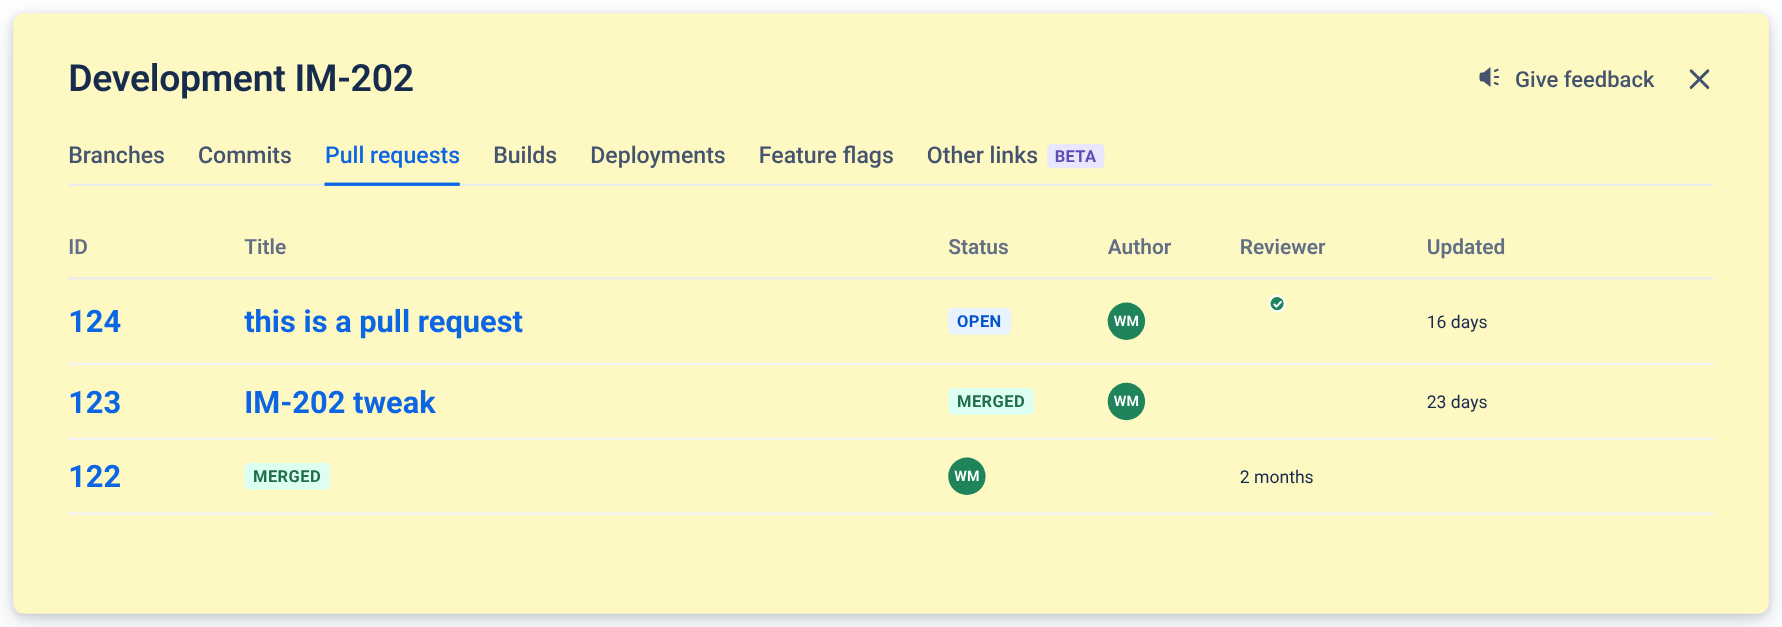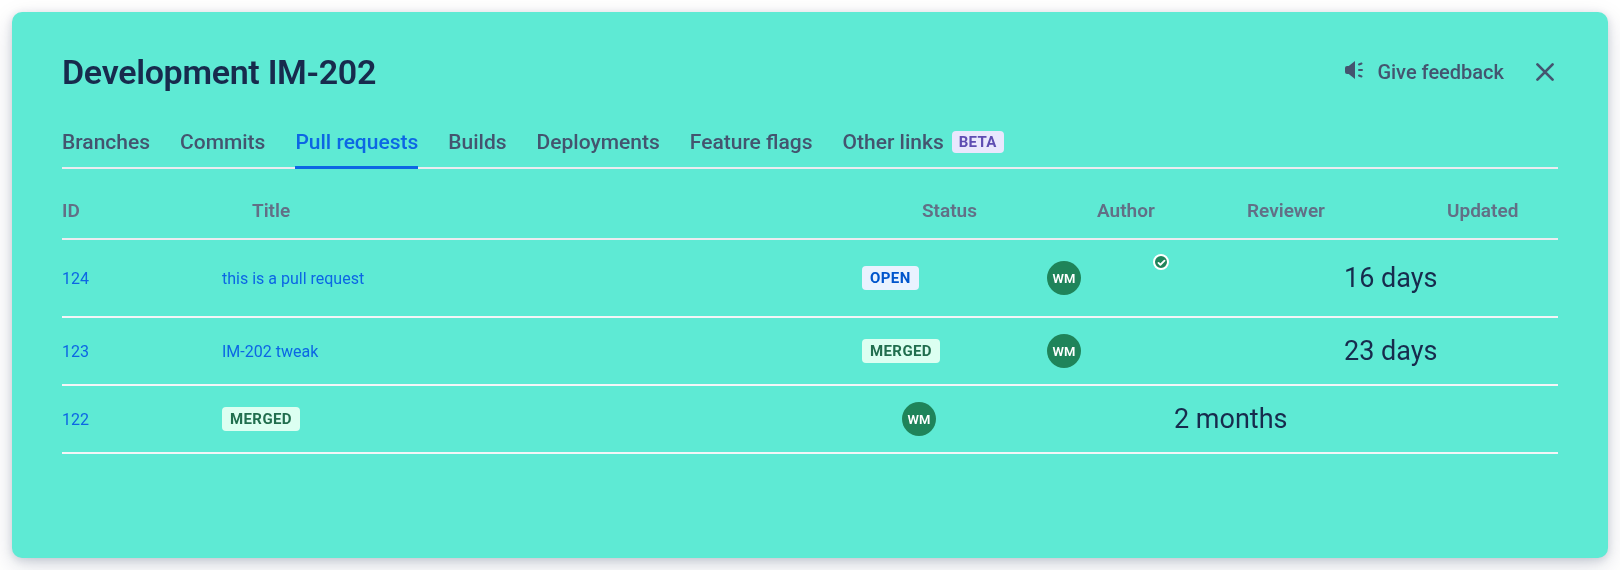--- a/index.html
+++ b/index.html
@@ -4,21 +4,21 @@
   <style>
     * { box-sizing: border-box; margin: 0; padding: 0; }
     body {
       font-family: -apple-system, BlinkMacSystemFont, "Segoe UI", Roboto, Helvetica, Arial, sans-serif;
       background: #fff;
       padding: 12px;
     }
     .panel {
       width: 1596px;
       height: 546px;
-      background: #5eead4;
+      background: #fef9c3;
       border-radius: 10px;
       box-shadow: 0 2px 8px rgba(9,30,66,0.15), 0 8px 24px rgba(9,30,66,0.15);
       padding: 40px 50px 43px 50px;
       position: relative;
     }
     .header {
       display: flex;
       align-items: center;
       justify-content: space-between;
       margin-bottom: 38px;
@@ -46,21 +46,21 @@
     .feedback svg { width: 24px; height: 24px; }
     .close-icon {
       width: 26px; height: 26px;
       color: #44546F;
       cursor: pointer;
     }
     .tabs {
       display: flex;
       gap: 30px;
       border-bottom: 2px solid #EBECF0;
-      margin-bottom: 30px;
+      margin-bottom: 44px;
     }
     .tab {
       padding: 0 0 12px 0;
       font-size: 21px;
       font-weight: 500;
       color: #44546F;
       cursor: pointer;
       margin-bottom: -2px;
       border-bottom: 3px solid transparent;
       display: flex;
@@ -80,38 +80,38 @@
       font-weight: 700;
       letter-spacing: 0.3px;
       text-align: right;
     }
     .table { width: 100%; }
     .thead {
       display: grid;
       grid-template-columns: 160px 640px 145px 120px 170px 1fr;
       padding: 0 0 16px 0;
       border-bottom: 2px solid #EBECF0;
-      gap: 30px;
     }
     .th {
       font-size: 19px;
       font-weight: 600;
       color: #626F86;
     }
     .tbody .row {
       display: grid;
       grid-template-columns: 160px 640px 145px 120px 170px 1fr;
       align-items: center;
       padding: 16px 0;
       border-bottom: 2px solid #F4F5F7;
     }
     .link {
       color: #0C66E4;
-      font-size: 16px;
-      cursor: pointer;
+      font-size: 28px;
+      cursor: pointer;
+      font-weight: bold;
     }
     .status-lozenge {
       display: inline-block;
       font-size: 15px;
       font-weight: 700;
       padding: 3px 8px;
       border-radius: 4px;
       letter-spacing: 0.4px;
     }
     .status-open { background: #E9F2FF; color: #0055CC; }
@@ -119,21 +119,20 @@
     .avatar {
       width: 34px; height: 34px;
       border-radius: 50%;
       background: #1F845A;
       color: #fff;
       display: inline-flex;
       align-items: center;
       justify-content: center;
       font-size: 13px;
       font-weight: 600;
-      margin-left: 40px;
     }
     .reviewer {
       position: relative;
       width: 40px; height: 40px;
       display: inline-block;
     }
     .reviewer-img {
       width: 40px; height: 40px;
       border-radius: 50%;
       background: radial-gradient(circle at 50% 30%, #f2d5c0 0 35%, #c79b7a 36% 60%, #6b5040 61% 100%);
@@ -144,23 +143,22 @@
       width: 16px; height: 16px;
       border-radius: 50%;
       background: #1F845A;
       border: 2px solid #fff;
       display: flex;
       align-items: center;
       justify-content: center;
     }
     .reviewer-check svg { width: 9px; height: 9px; }
     .updated {
-      font-size: 27px;
+      font-size: 16px;
       color: #172B4D;
-      margin-left: 47px;
     }
   </style>
 </head>
 <body>
 
 <div class="panel">
 
   <div class="header">
     <h1 class="title">Development IM-202</h1>
     <div class="header-actions">

